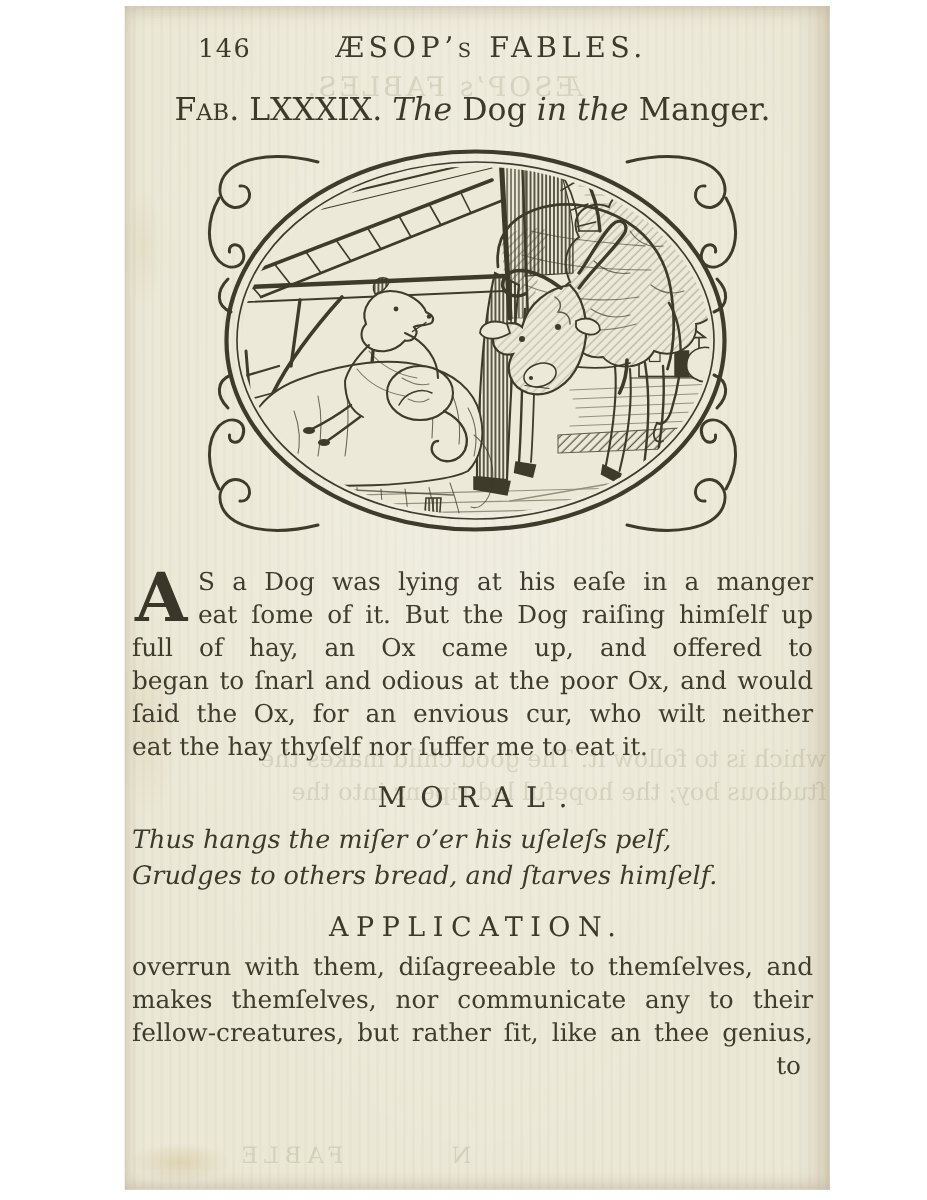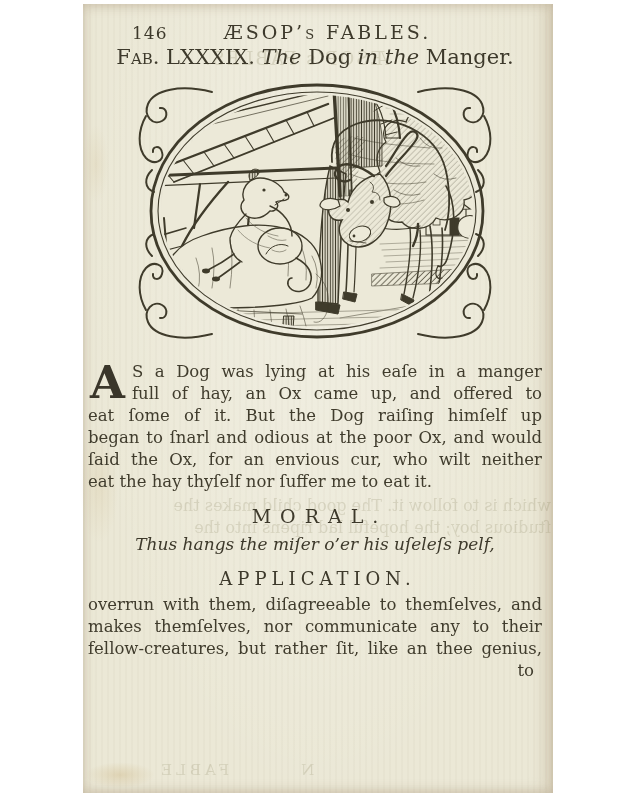--- a/index.html
+++ b/index.html
@@ -14,40 +14,40 @@
     background-color:#ebe8d6;
     background-image:
       radial-gradient(ellipse at 50% 35%, rgba(255,255,255,0.28), rgba(255,255,255,0) 72%),
       repeating-linear-gradient(90deg, rgba(120,108,78,0.035) 0 2px, rgba(0,0,0,0) 2px 6px);
     box-shadow: inset -9px 0 14px rgba(160,135,105,0.25), inset 4px 0 9px rgba(160,135,105,0.12),
                 inset 0 4px 8px rgba(160,135,105,0.10), inset 0 -4px 8px rgba(160,135,105,0.10);
   }
   .content{position:relative;height:100%;padding:0 11px 0 5px;box-sizing:border-box;}
 
   
-  .running-head{position:relative;height:24px;padding-top:1px;}
+  .running-head{position:relative;height:24px;padding-top:17px;}
   .pageno{position:absolute;left:44px;top:19px;font-size:17px;letter-spacing:1px;}
   .rtitle{position:absolute;left:50%;top:17px;transform:translateX(-44%);
           font-size:19px;letter-spacing:3px;font-variant:small-caps;white-space:nowrap;}
 
   
   .fab-heading{margin-top:16px;text-align:center;font-size:21px;white-space:nowrap;}
   .fab-heading .sc{font-variant:small-caps;}
   .fab-heading .it{font-style:italic;}
 
   
   .woodcut{display:block;margin:9px auto 0;}
 
   
   .fable{margin-top:13px;font-size:16.5px;line-height:22px;color:#403c2d;}
   .dropcap{float:left;font-size:45px;line-height:37px;padding:3px 7px 0 2px;font-weight:bold;color:#3a362a;}
   .jl{text-align:justify;text-align-last:justify;}
   .ll{text-align:left;}
   .moral-head{margin-top:12px;text-align:center;font-size:19px;letter-spacing:9px;padding-left:9px;}
-  .moral-lines{margin-top:5px;text-align:center;font-style:italic;font-size:17px;line-height:24px;}
+  .moral-lines{margin-top:5px;font-style:italic;font-size:17px;line-height:24px;}
   .app-head{margin-top:12px;text-align:center;font-size:18px;letter-spacing:5px;padding-left:5px;}
   .application{margin-top:5px;font-size:16.5px;line-height:22px;color:#403c2d;}
   .application .indent{text-indent:18px;}
   .catchword{text-align:right;padding-right:8px;}
 
   
   .ghost{position:absolute;transform:scaleX(-1);color:rgba(108,98,58,0.17);
          filter:blur(0.3px);white-space:nowrap;pointer-events:none;}
   .g-title{left:120px;top:44px;font-size:18px;letter-spacing:2px;}
   .g-line1{left:168px;top:492px;width:300px;font-size:16px;}
@@ -301,30 +301,31 @@
 
       <g fill="none" stroke="#3f3b2b">
         <ellipse cx="183" cy="133" rx="166" ry="126" stroke-width="2.8"></ellipse>
         <ellipse cx="183" cy="133" rx="159" ry="119" stroke-width="1.1"></ellipse>
       </g>
     </svg>
 
     <div class="fable">
       <span class="dropcap">A</span>
       <div class="jl">S a Dog was lying at his eaſe in a manger</div>
+      <div class="jl">eat ſome of it.  But the Dog raiſing himſelf up</div>
       <div class="jl">full of hay, an Ox came up, and offered to</div>
-      <div class="jl">eat ſome of it.  But the Dog raiſing himſelf up</div>
       <div class="jl">began to ſnarl and odious at the poor Ox, and would</div>
       <div class="jl">ſaid the Ox, for an envious cur, who wilt neither</div>
       <div class="ll">eat the hay thyſelf nor ſuffer me to eat it.</div>
     </div>
 
     <div class="moral-head">MORAL.</div>
     <div class="moral-lines">
       <div>Thus hangs the miſer o’er his uſeleſs pelf,</div>
+      <div>Grudges to others bread, and ſtarves himſelf.</div>
     </div>
 
     <div class="app-head">APPLICATION.</div>
     <div class="application">
       <div class="jl">overrun with them, diſagreeable to themſelves, and</div>
       <div class="jl">makes themſelves, nor communicate any to their</div>
       <div class="jl">fellow-creatures, but rather ſit, like an thee genius,</div>
       <div class="catchword">to</div>
     </div>
 

